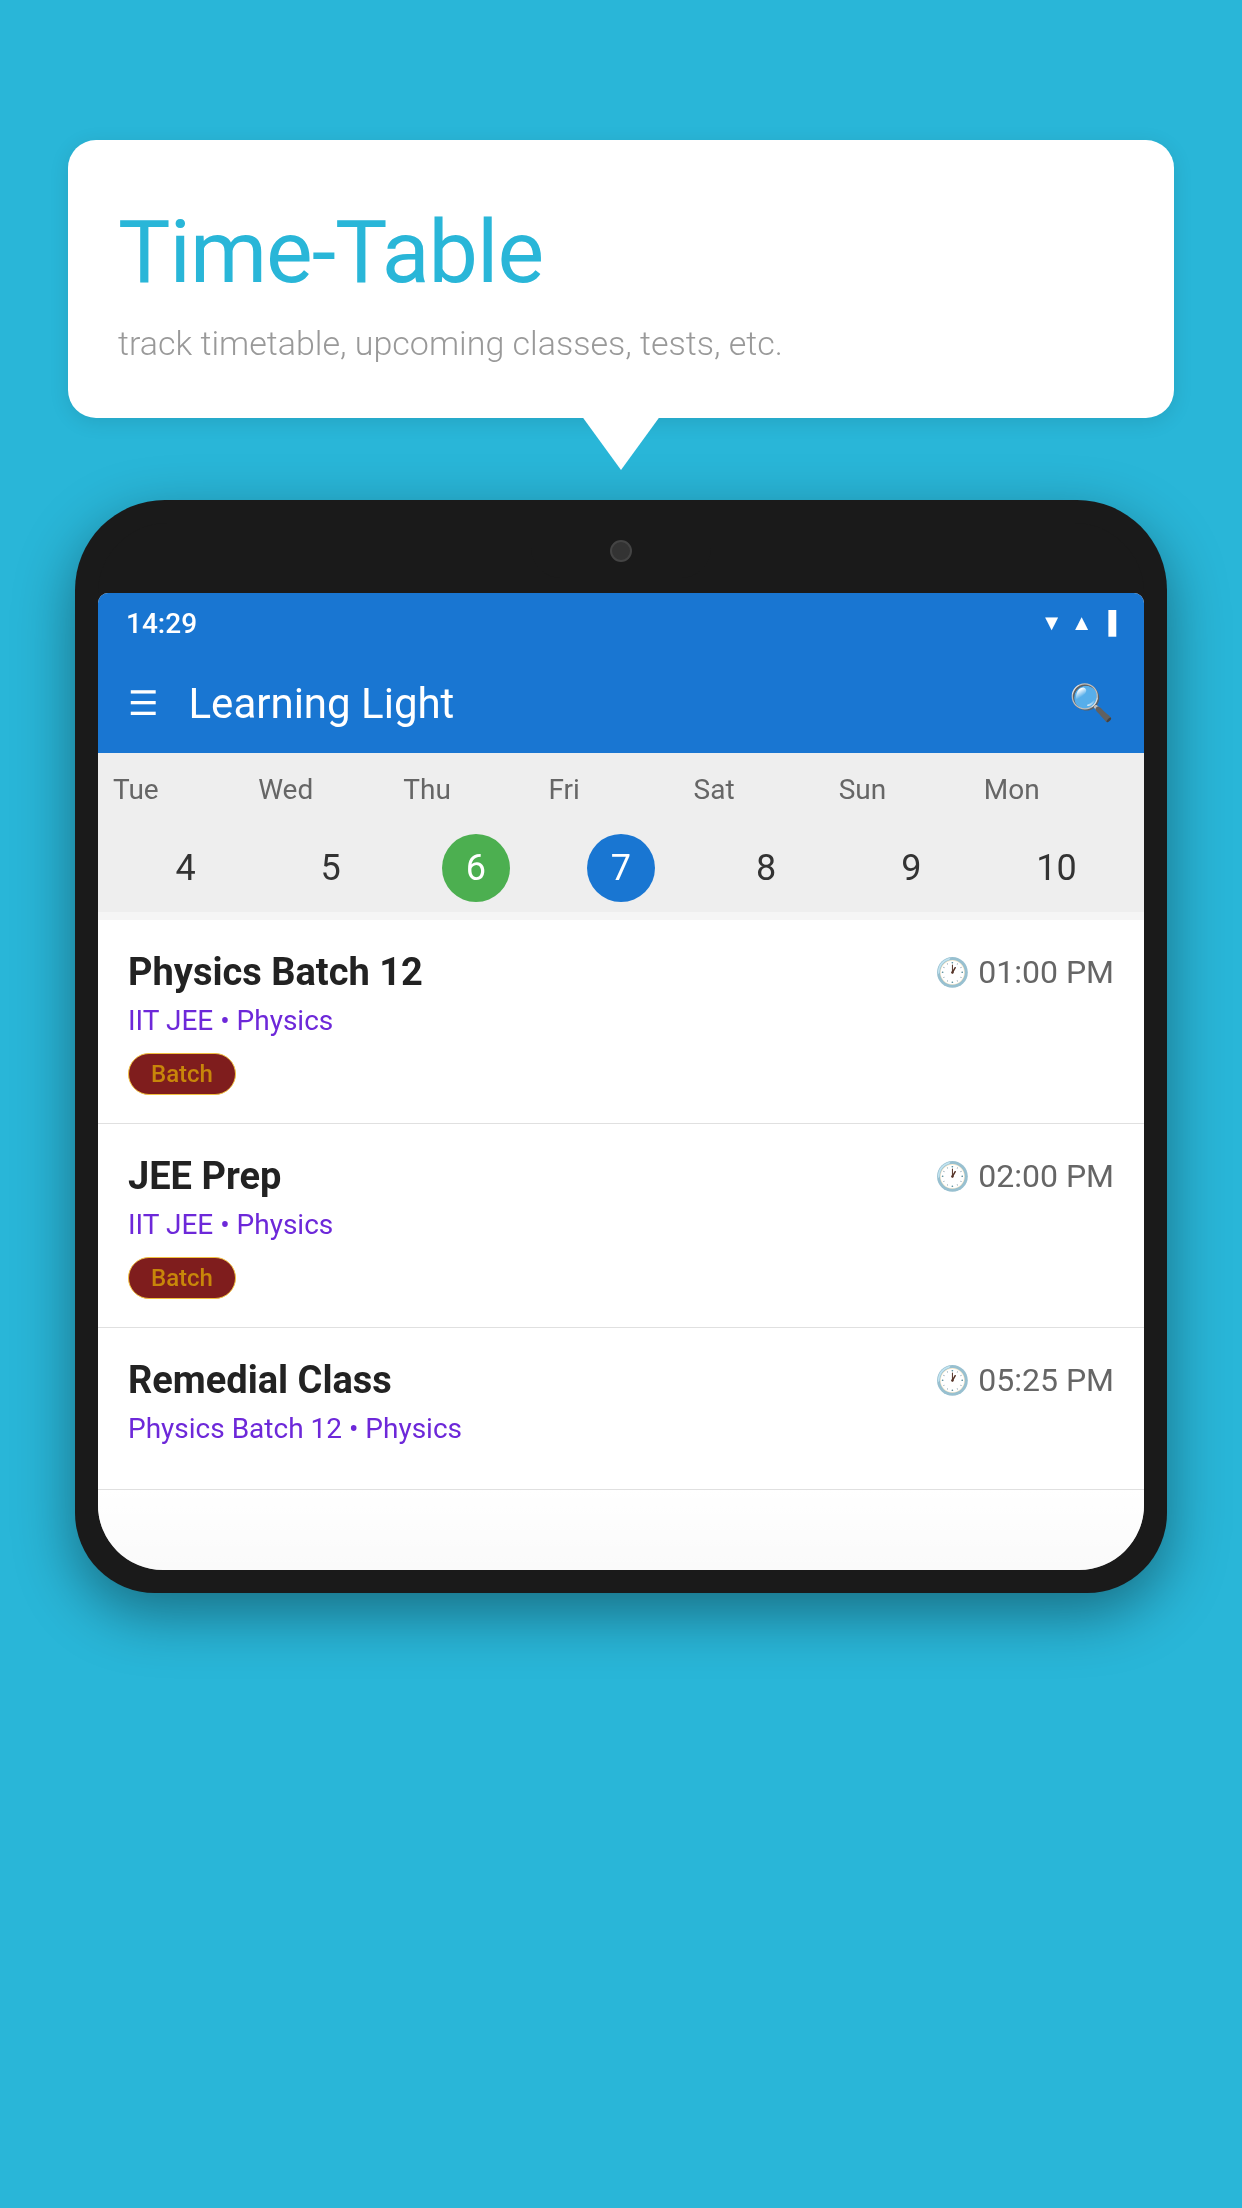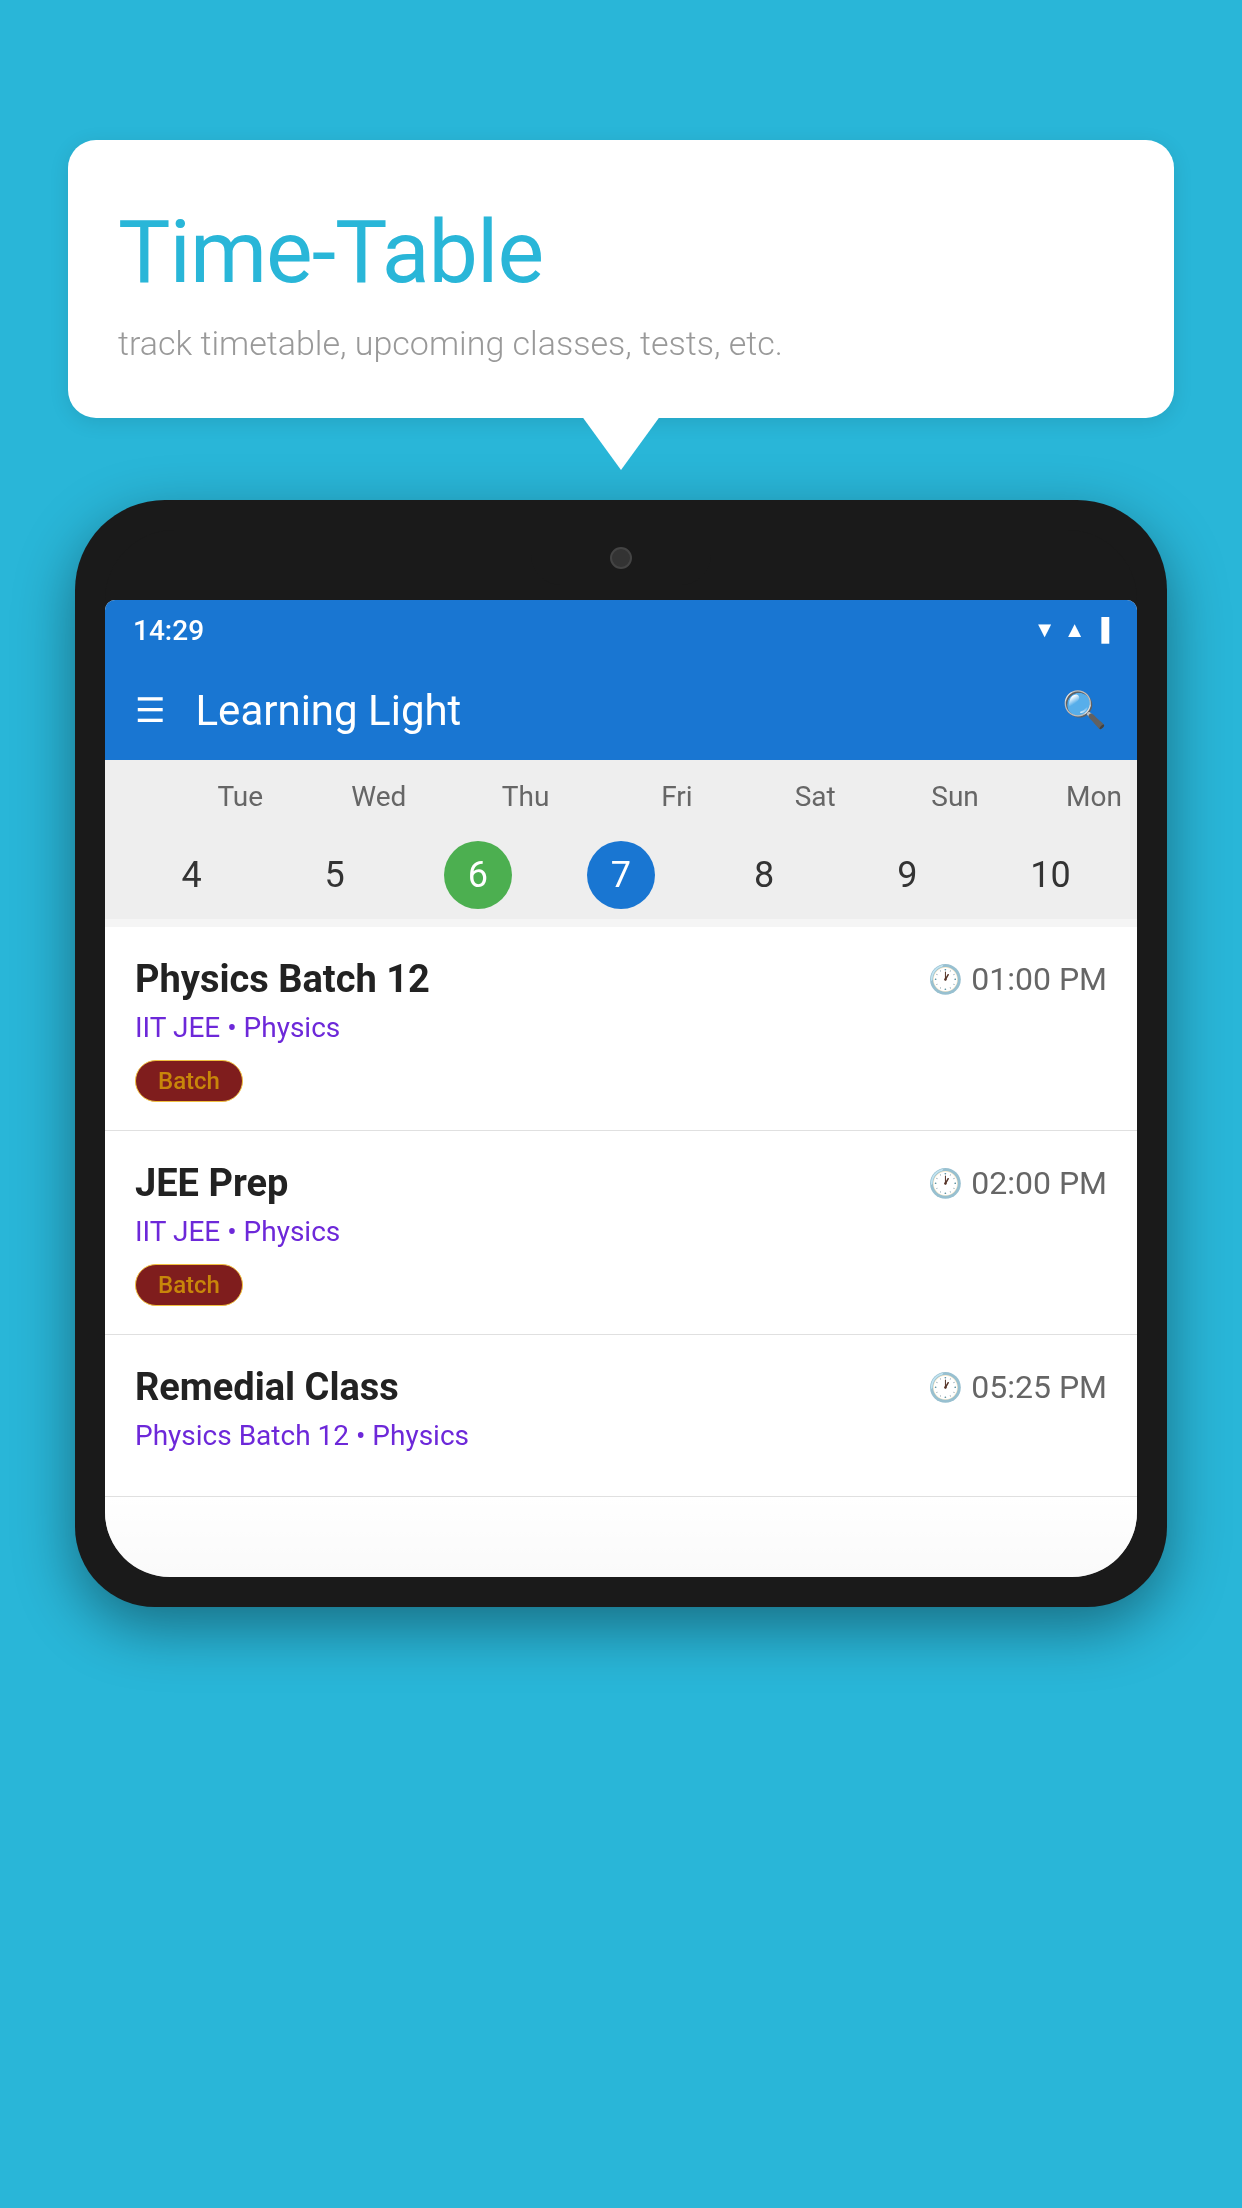--- a/index.html
+++ b/index.html
@@ -63,21 +63,21 @@
       position: absolute;
       top: 500px;
       left: 75px;
       right: 75px;
       bottom: 0;
     }
 
     .phone-outer {
       background: #1a1a1a;
       border-radius: 90px 90px 80px 80px;
-      padding: 30px;
+      padding: 23px;
       position: relative;
       box-shadow: 0 20px 60px rgba(0,0,0,0.4);
     }
 
     
     .phone-notch-bar {
       background: #1a1a1a;
       height: 70px;
       border-radius: 72px 72px 0 0;
       display: flex;
@@ -177,21 +177,21 @@
     }
 
     .days-header {
       display: grid;
       grid-template-columns: repeat(7, 1fr);
       padding: 0 15px;
       margin-bottom: 10px;
     }
 
     .day-label {
-      text-align: right;
+      text-align: left;
       font-size: 28px;
       color: #666;
       font-weight: 400;
       padding: 8px 0;
     }
 
     .days-numbers {
       display: grid;
       grid-template-columns: repeat(7, 1fr);
       padding: 0 15px;

